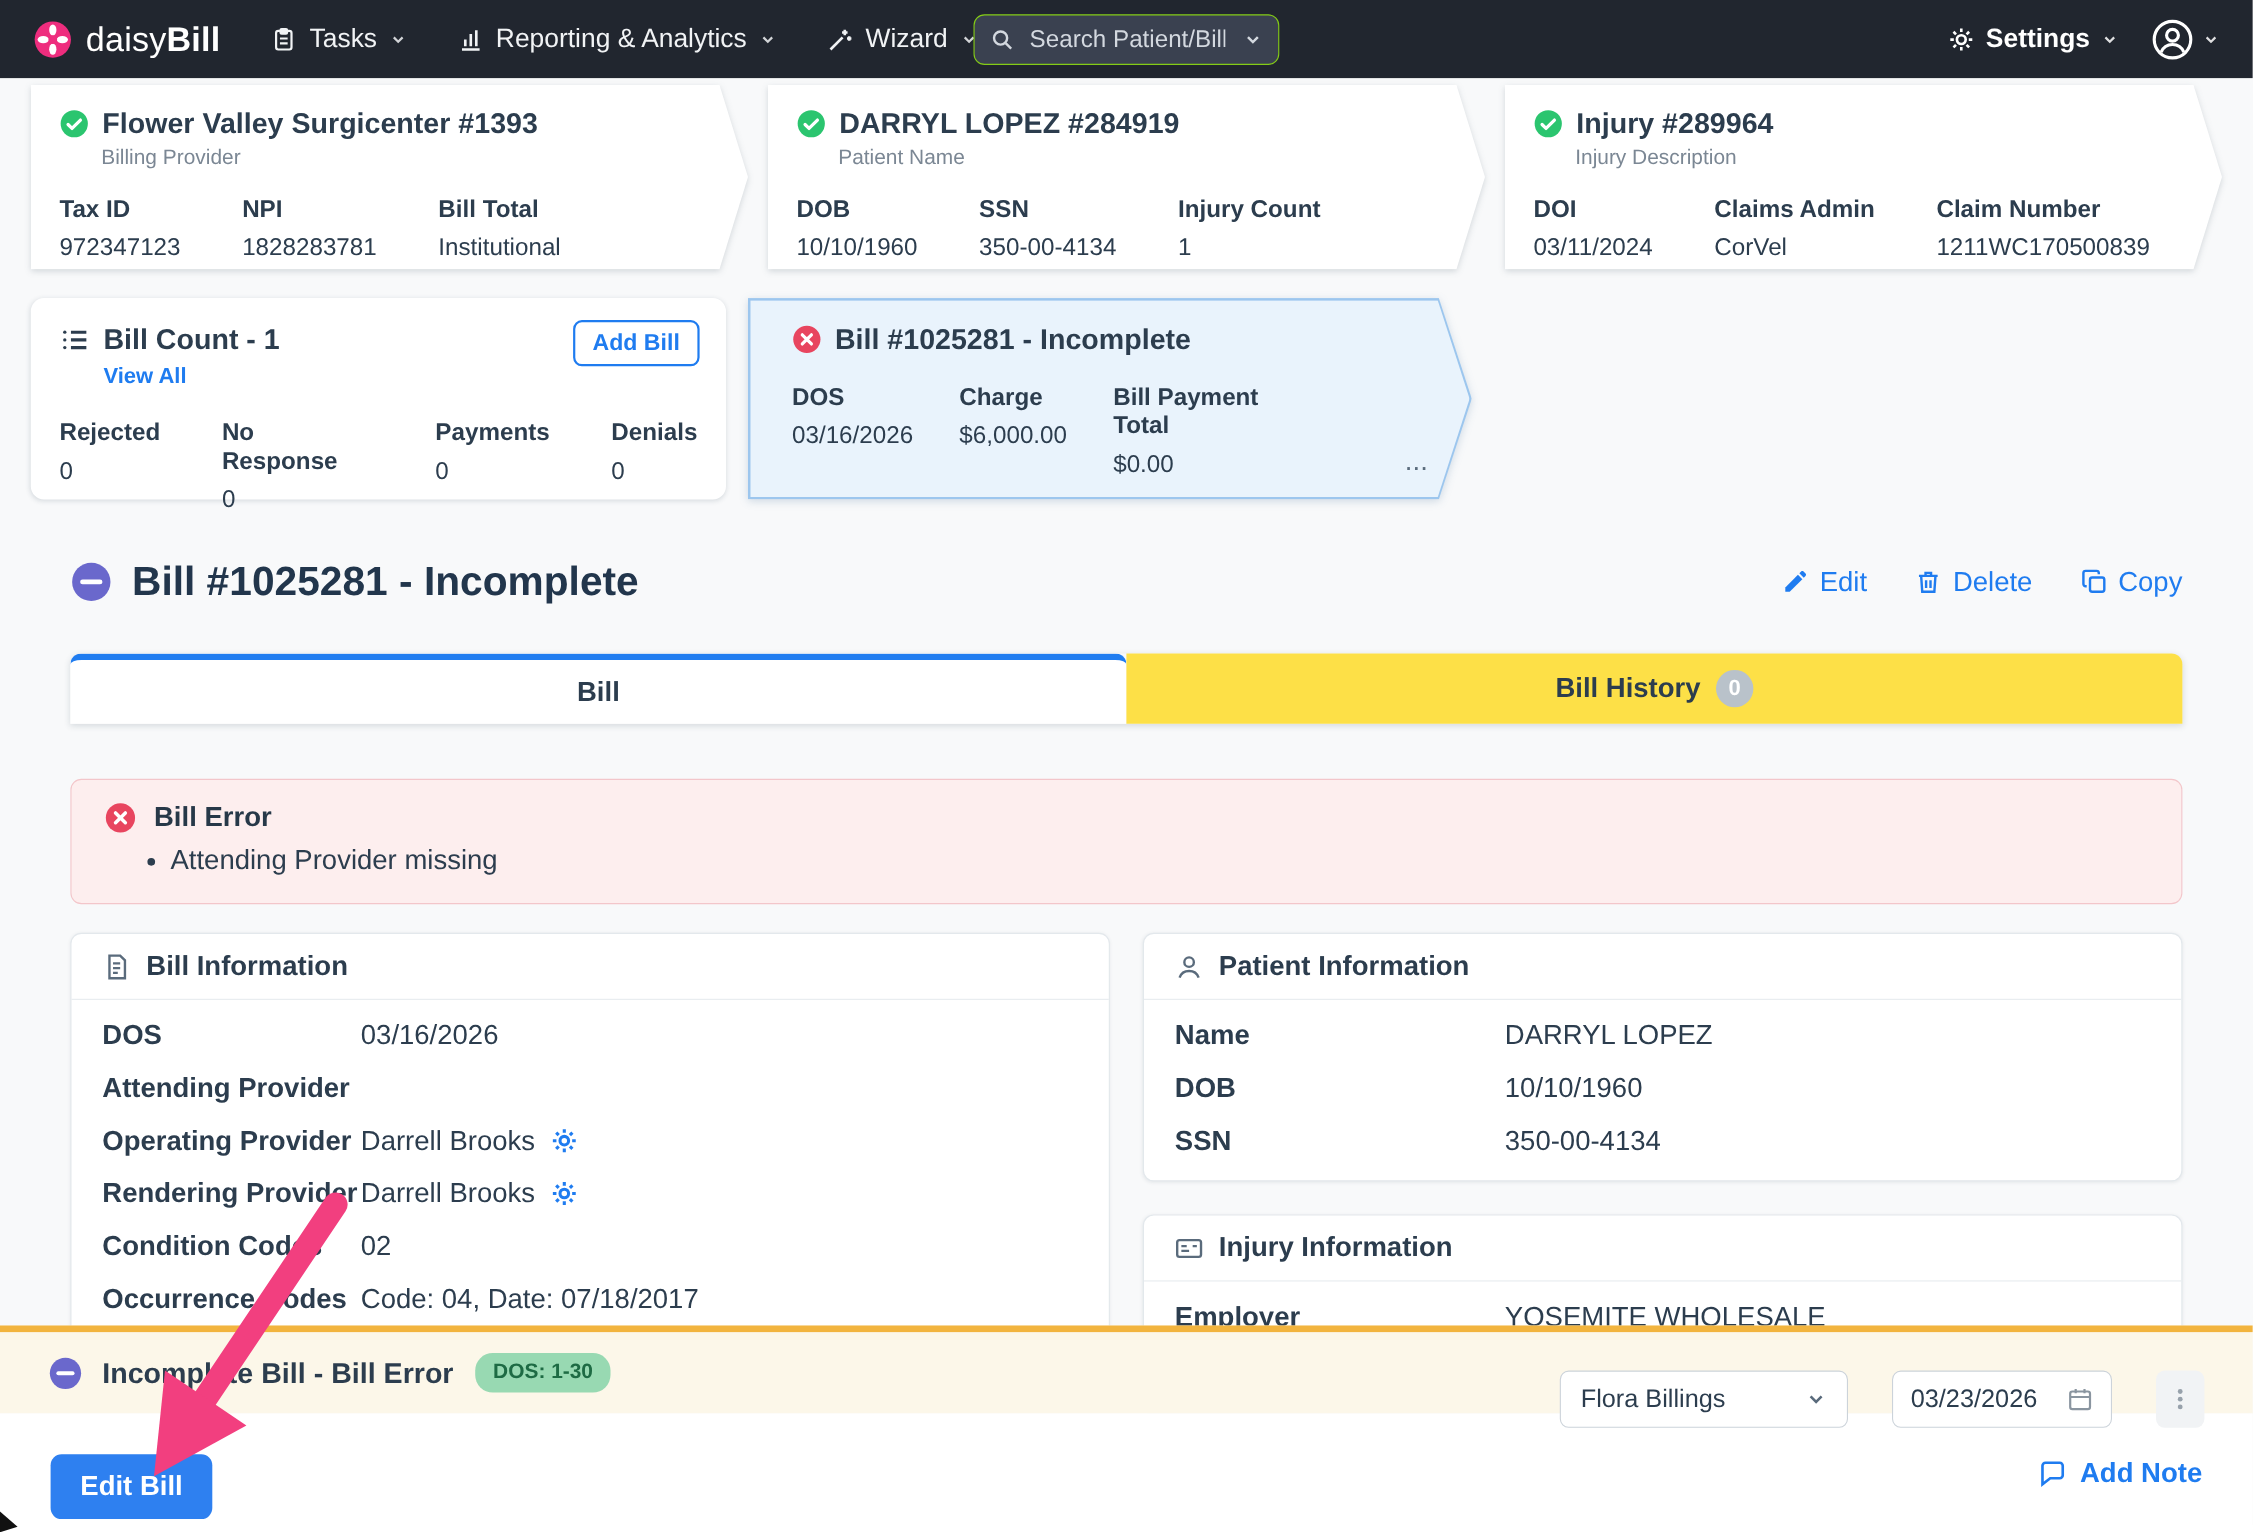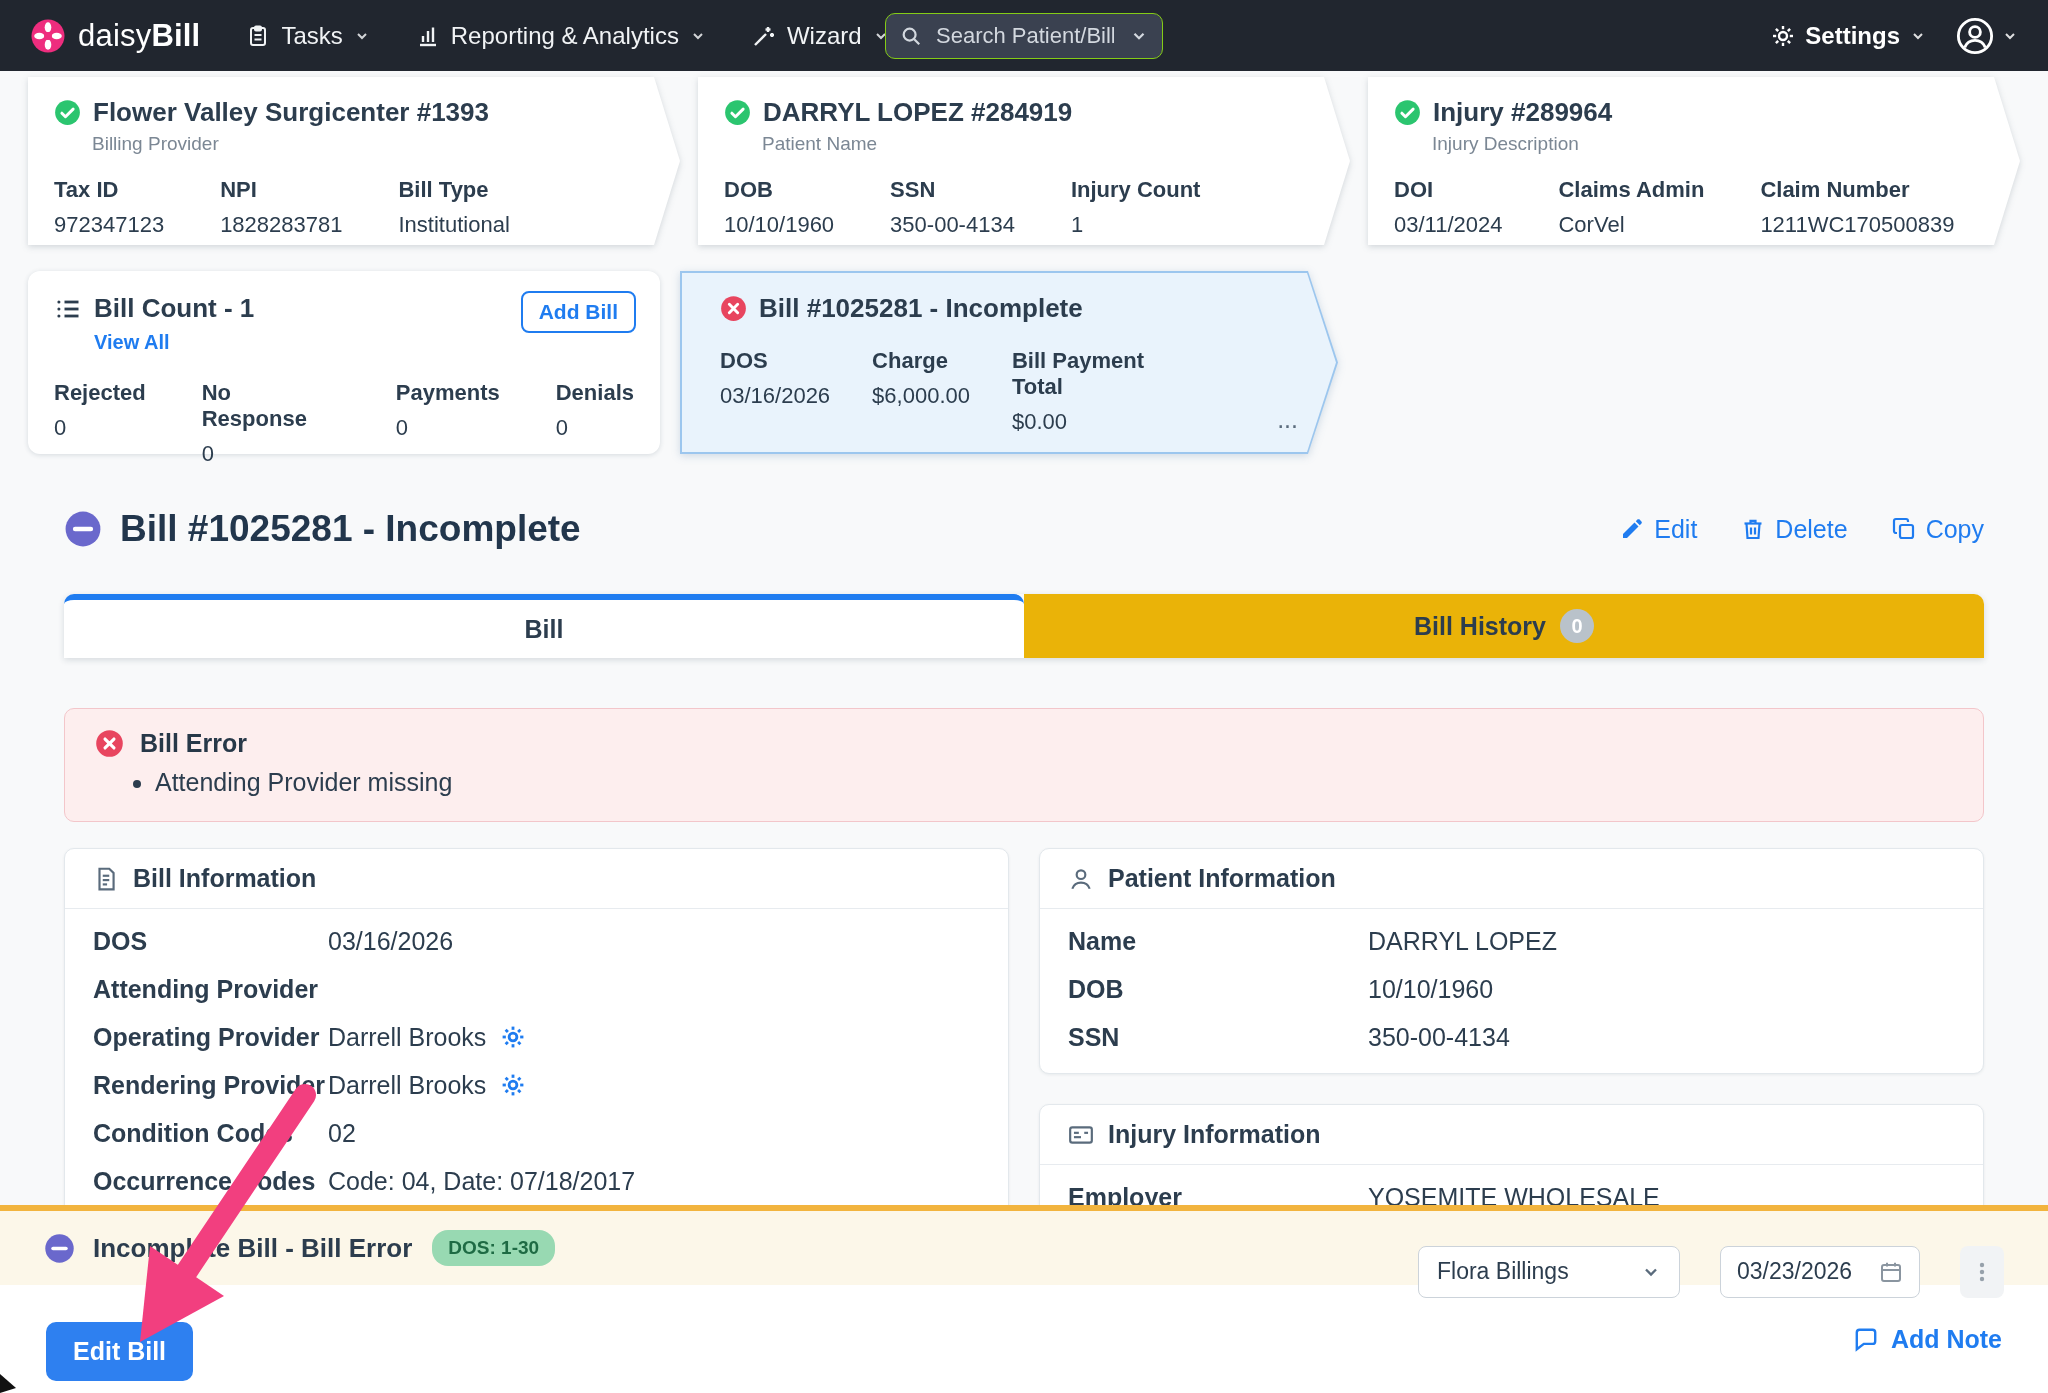--- a/index.html
+++ b/index.html
@@ -53,21 +53,21 @@
   
   .main { padding:0 64px; }
   .page-head { display:flex; align-items:center; margin-top:54px; }
   .page-title { font-size:37px; font-weight:700; color:#22364c; margin-left:18px; }
   .head-actions { margin-left:auto; display:flex; gap:44px; }
   .head-action { display:flex; align-items:center; gap:10px; color:#1f7cf0; font-size:25px; font-weight:500; cursor:pointer; }
 
   .tabs { margin-top:44px; display:flex; border-radius:10px 10px 0 0; box-shadow:0 2px 6px rgba(40,60,80,0.16); }
   .tab { flex:1; display:flex; align-items:center; justify-content:center; font-size:25px; font-weight:600; color:#2c3d4e; cursor:pointer; }
   .tab.active { background:#fff; border-top:6px solid #1f7cf0; border-radius:10px 10px 0 0; height:64px; }
-  .tab.inactive { background:#eab308; border-radius:0 10px 0 0; height:64px; gap:14px; }
+  .tab.inactive { background:#fde047; border-radius:0 10px 0 0; height:64px; gap:14px; }
   .badge-circle { width:34px; height:34px; border-radius:50%; background:#b9c2ca; color:#fff; font-size:20px; font-weight:600; display:flex; align-items:center; justify-content:center; }
 
   .alert { margin-top:50px; background:#fdeeee; border:1px solid #f3c6ca; border-radius:10px; padding:20px 30px 24px; }
   .alert-head { display:flex; align-items:center; gap:16px; }
   .alert-title { font-size:25px; font-weight:700; color:#273848; }
   .alert-list { margin:10px 0 0 14px; padding-left:46px; }
   .alert-list li { font-size:25px; color:#2c3d4e; }
 
   .info-grid { display:flex; gap:30px; margin-top:26px; align-items:flex-start; }
   .col { flex:1; display:flex; flex-direction:column; gap:30px; min-width:0; }
@@ -239,21 +239,21 @@
     <div class="fields">
       <div class="field">
         <div class="f-label">Tax ID</div>
         <div class="f-value">972347123</div>
       </div>
       <div class="field">
         <div class="f-label">NPI</div>
         <div class="f-value">1828283781</div>
       </div>
       <div class="field">
-        <div class="f-label">Bill Type</div>
+        <div class="f-label">Bill Total</div>
         <div class="f-value">Institutional</div>
       </div>
     </div>
   </div>
     </div>
 
   <div class="ctx-wrap">
       <div class="ctx-card">
     <div class="ctx-title-row">
       <span class="icon">

